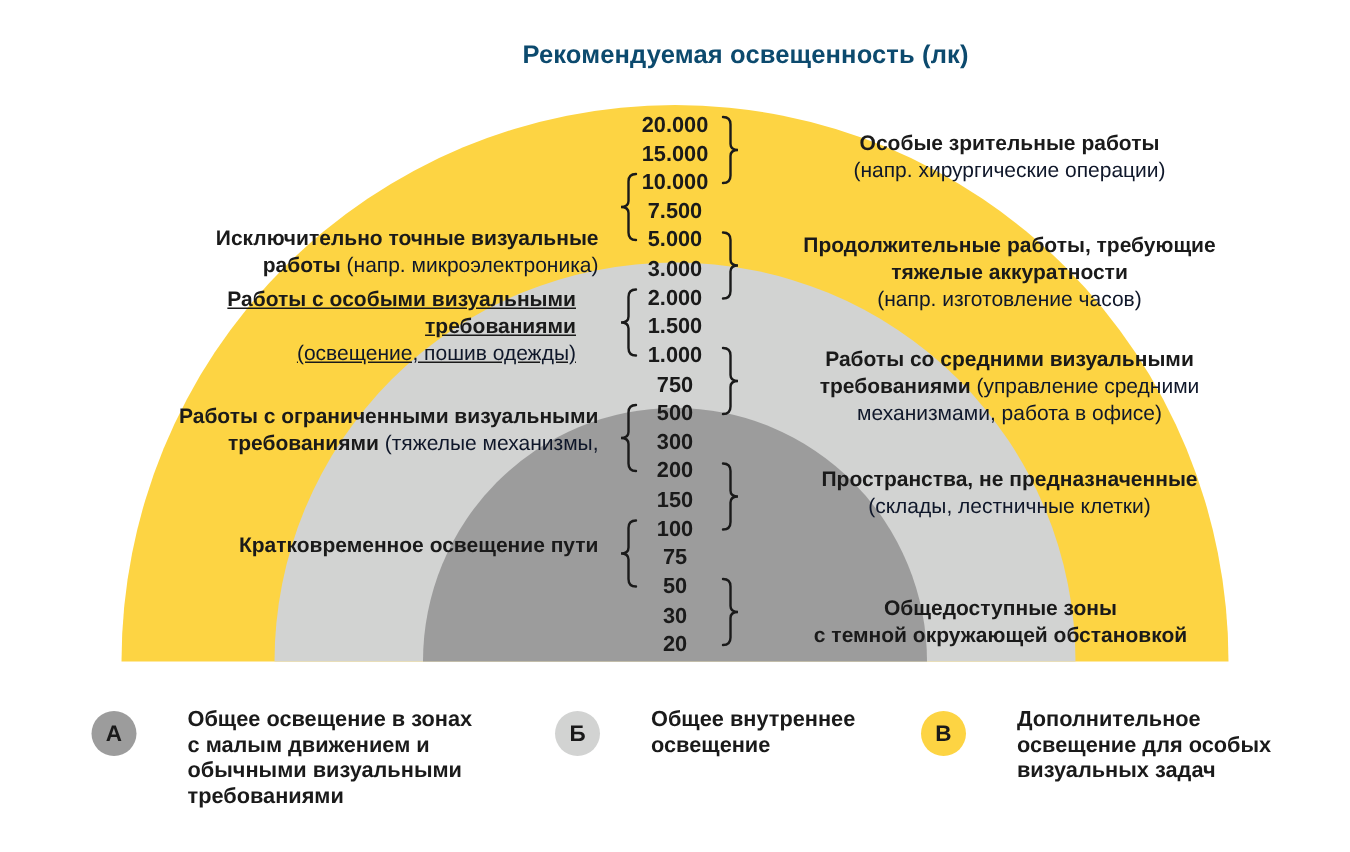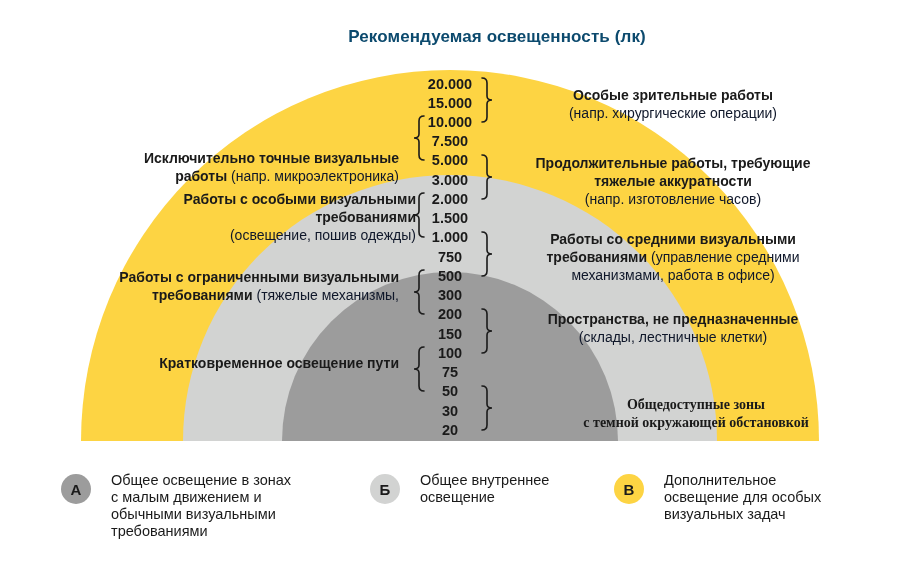--- a/index.html
+++ b/index.html
@@ -8,21 +8,21 @@
     .title { position: absolute; left: 0; top: 27px; width: 900px; text-align: center; font-size: 17px; font-weight: bold; color: #0c4a6e; letter-spacing: 0.1px; margin-left: 47px; }
     .arcs { position: absolute; left: 0; top: 0; width: 900px; height: 568px; }
     .lux { position: absolute; left: 418px; width: 64px; text-align: center; font-size: 14.5px; font-weight: bold; color: #1a1a1a; line-height: 19px; }
     .lab { position: absolute; font-size: 14px; line-height: 18px; color: #1a1a1a; }
     .lab .b { font-weight: bold; }
     .lab .n { font-weight: normal; color: #0f172a; }
     .lab.left { text-align: right; }
     .lab.right { text-align: center; }
     .legend-item { position: absolute; top: 472px; display: flex; align-items: flex-start; }
     .badge { width: 30px; height: 30px; border-radius: 50%; display: flex; align-items: center; justify-content: center; font-weight: bold; font-size: 15px; color: #1a1a1a; margin-top: 2px; flex-shrink: 0; }
-    .legend-text { margin-left: 20px; font-size: 14.5px; line-height: 17px; color: #1a1a1a; white-space: pre-line; }
+    .legend-text { margin-left: 34px; font-size: 14.5px; line-height: 17px; color: #1a1a1a; white-space: pre-line; font-weight: bold; }
   </style>
 </head>
 <body>
 
 <div class="title">Рекомендуемая освещенность (лк)</div>
 
 <svg class="arcs" viewBox="0 0 900 568">
   <path d="M81,441 A369,371 0 0 1 819,441 Z" fill="#FDD443"></path>
   <path d="M183,441 A267,266 0 0 1 717,441 Z" fill="#D2D3D2"></path>
   <path d="M282,441 A168,169 0 0 1 618,441 Z" fill="#9C9C9C"></path>
@@ -70,21 +70,21 @@
     <path d="M424,270 q-5,0 -5,5 v13 q0,4 -5,4 q5,0 5,4 v13 q0,5 5,5"></path>
 
     <path d="M424,347 q-5,0 -5,5 v13 q0,4 -5,4 q5,0 5,4 v13 q0,5 5,5"></path>
   </g>
 </svg>
 
 <div class="lab left" style="right:501px; top:121px; width:340px;margin-top:28px;">
   <div><span class="b">Исключительно точные визуальные</span></div>
   <div><span class="b">работы</span> <span class="n">(напр. микроэлектроника)</span></div>
 </div>
-<div class="lab left" style="right:484px; top:190px; width:340px;">
+<div class="lab left" style="right:516px; top:190px; width:340px;text-decoration:underline;">
   <div class="b">Работы с особыми визуальными</div>
   <div class="b">требованиями</div>
   <div class="n">(освещение, пошив одежды)</div>
 </div>
 <div class="lab left" style="right:501px; top:268px; width:360px;">
   <div class="b">Работы с ограниченными визуальными</div>
   <div><span class="b">требованиями</span> <span class="n">(тяжелые механизмы,</span></div>
 </div>
 <div class="lab left" style="right:501px; top:354px; width:340px;">
   <div class="b">Кратковременное освещение пути</div>
@@ -101,21 +101,21 @@
 </div>
 <div class="lab right" style="left:503px; top:230px; width:340px;">
   <div class="b">Работы со средними визуальными</div>
   <div><span class="b">требованиями</span> <span class="n">(управление средними</span></div>
   <div class="n">механизмами, работа в офисе)</div>
 </div>
 <div class="lab right" style="left:503px; top:310px; width:340px;">
   <div class="b">Пространства, не предназначенные</div>
   <div class="n">(склады, лестничные клетки)</div>
 </div>
-<div class="lab right" style="left:526px; top:396px; width:340px;font-family:Liberation Serif, serif;">
+<div class="lab right" style="left:497px; top:396px; width:340px;">
   <div class="b">Общедоступные зоны</div>
   <div class="b">с темной окружающей обстановкой</div>
 </div>
 
 <div class="legend-item" style="left:61px;">
   <div class="badge" style="background:#9C9C9C">А</div>
   <div class="legend-text">Общее освещение в зонах
 с малым движением и
 обычными визуальными
 требованиями</div>

